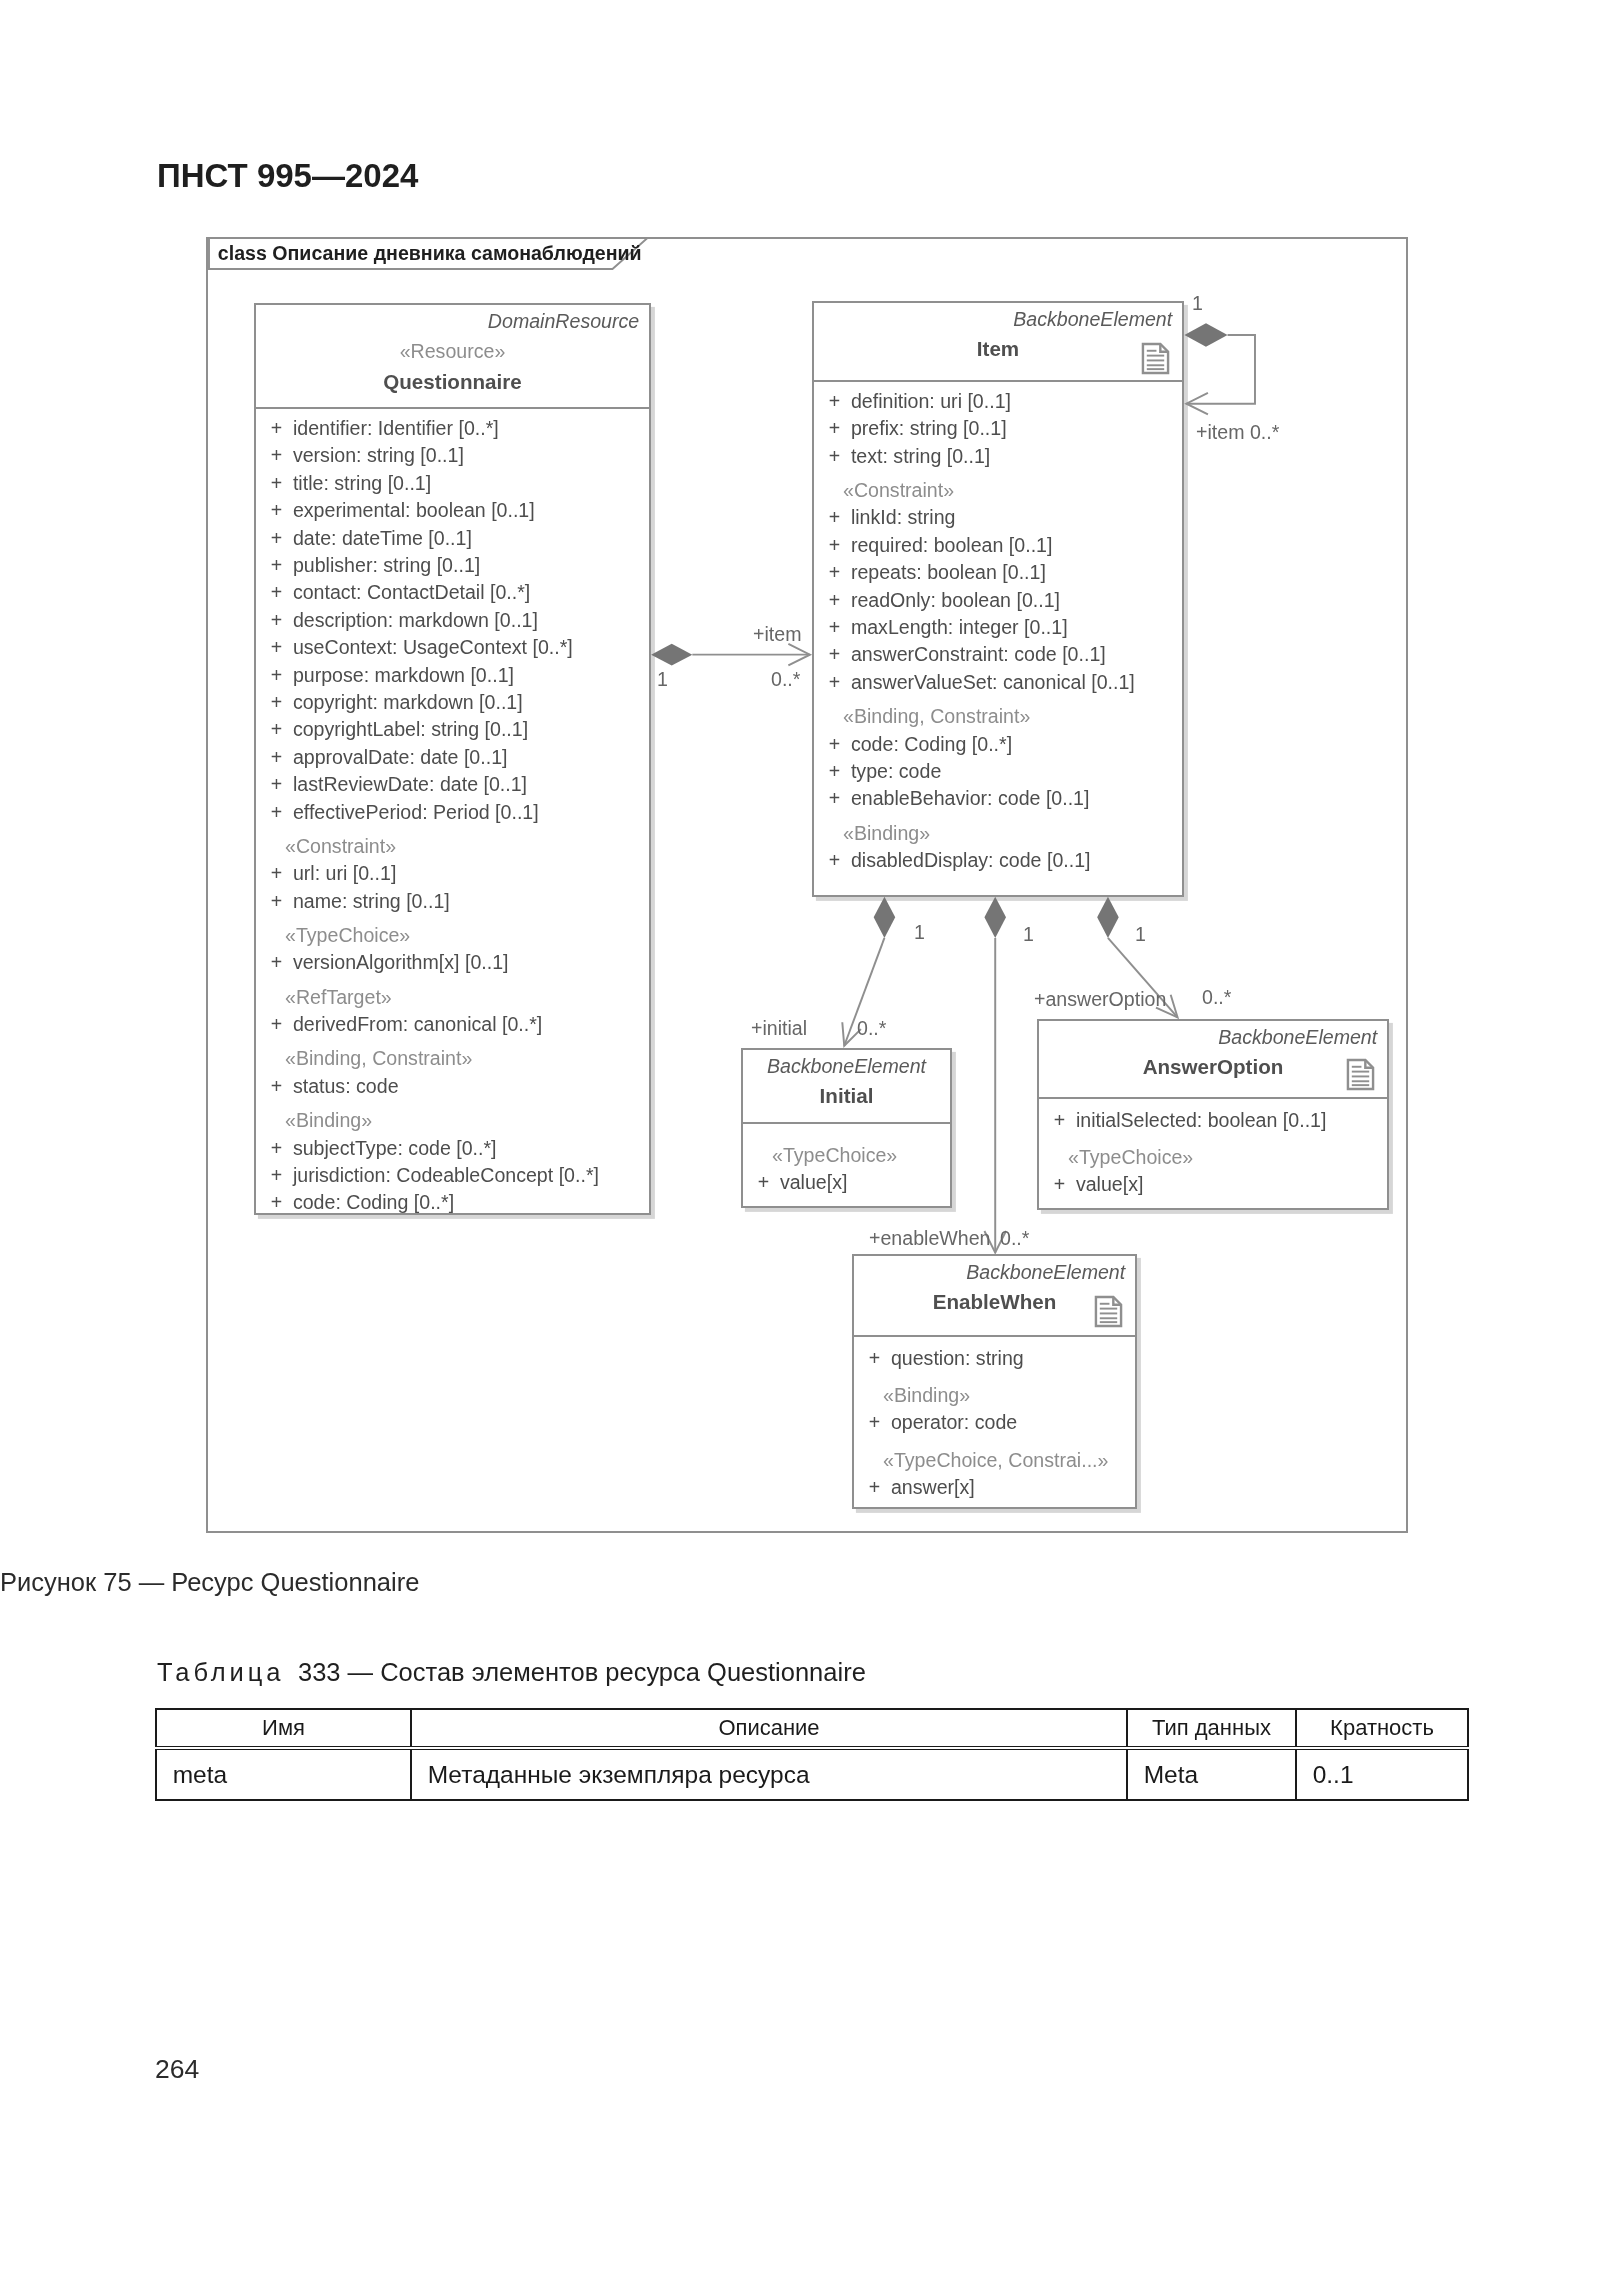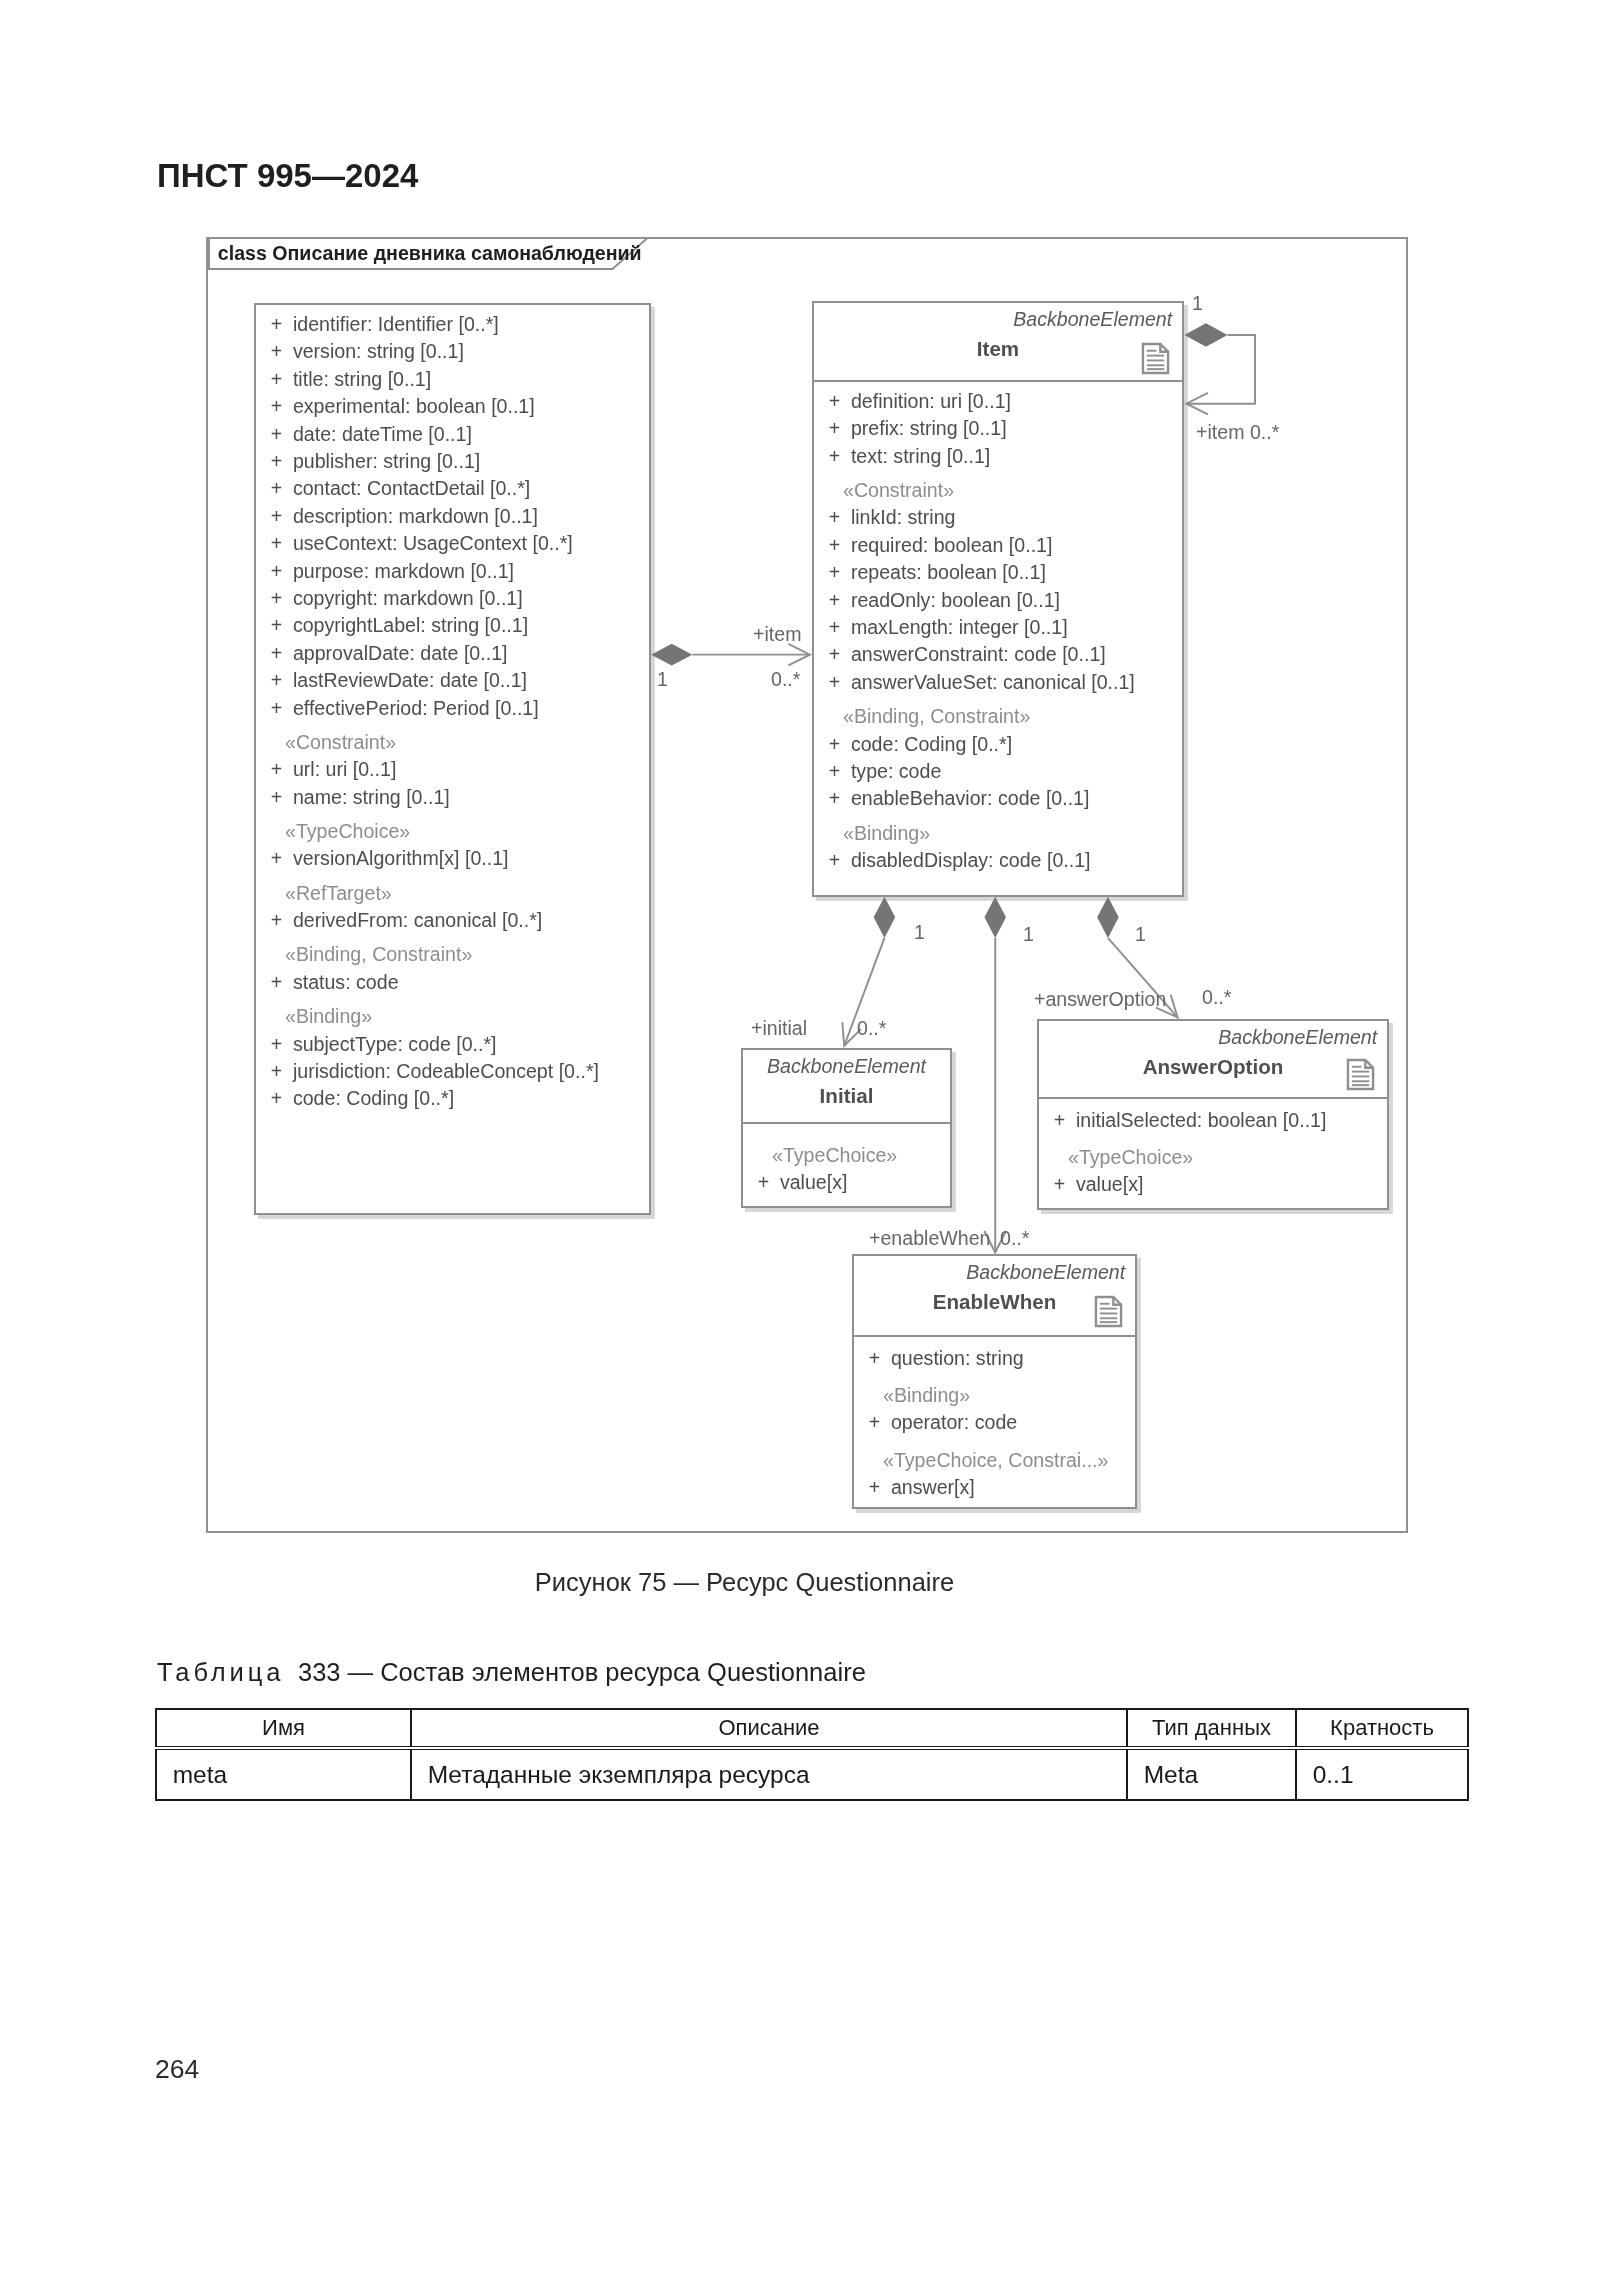--- a/index.html
+++ b/index.html
@@ -25,21 +25,21 @@
   .uml-name{text-align:center;font-size:20.6px;font-weight:bold;color:#4f4f4f;margin-top:6.9px;line-height:23.5px;}
   .doc-icon{position:absolute;right:11.8px;}
   .uml-attrs{padding-top:5.9px;overflow:hidden;}
   .arow{display:flex;line-height:27.4px;font-size:19.6px;font-weight:500;color:#4d4d4d;white-space:nowrap;}
   .plus{flex:0 0 33px;text-align:center;margin-left:3.9px;}
   .srow{margin:6.9px 0 0 29px;line-height:27.4px;font-size:19.6px;color:#8d8d8d;white-space:nowrap;}
   .small .srow{margin-top:9.8px;}
   .small .uml-attrs{padding-top:7.8px;}
 
   
-  .fig-caption{position:absolute;left:0;top:1568px;width:1489px;text-align:center;font-size:25.5px;color:#2b2b2b;}
+  .fig-caption{position:absolute;left:0;top:1568px;width:1489px;font-size:25.5px;color:#2b2b2b;}
   .table-title{position:absolute;left:157px;top:1658px;font-size:25.5px;color:#1f1f1f;}
   .tword{letter-spacing:3.9px;margin-right:13.7px;}
   .gost-table{position:absolute;left:155px;top:1708px;width:1310px;border-collapse:collapse;table-layout:fixed;
     font-size:24.5px;color:#1a1a1a;border:2.9px solid #1a1a1a;}
   .gost-table th{font-weight:normal;font-size:22px;text-align:center;border:2px solid #1a1a1a;
     border-bottom:4.9px double #1a1a1a;padding:4.9px 7.8px;}
   .gost-table td{border:2px solid #1a1a1a;padding:9.8px 15.7px;vertical-align:middle;line-height:30px;}
   .gost-table tr.group td{border-bottom:2.9px solid #1a1a1a;padding:10.8px 15.7px;}
   .page-num{position:absolute;left:155px;top:2054px;font-size:26.5px;color:#2b2b2b;}
 </style>
@@ -90,20 +90,25 @@
   <div class="alabel" style="left:543px;top:778px">+initial</div>
   <div class="alabel" style="left:649px;top:778px">0..*</div>
   <div class="alabel" style="left:815px;top:684px">1</div>
   <div class="alabel" style="left:661px;top:988px">+enableWhen</div>
   <div class="alabel" style="left:792px;top:988px">0..*</div>
   <div class="alabel" style="left:927px;top:684px">1</div>
   <div class="alabel" style="left:826px;top:749px">+answerOption</div>
   <div class="alabel" style="left:994px;top:747px">0..*</div>
 
   <div class="uml-class" style="left:46px;top:64px;width:397px;height:912px">
+    <div class="uml-head" style="height:104px">
+      <div class="uml-parent">DomainResource</div>
+      <div class="uml-stereo-c">«Resource»</div>
+      <div class="uml-name">Questionnaire</div>
+    </div>
     <div class="uml-attrs">
       <div class="arow">
           <span class="plus">+</span>
           <span>identifier: Identifier [0..*]</span>
         </div>
       <div class="arow">
           <span class="plus">+</span>
           <span>version: string [0..1]</span>
         </div>
       <div class="arow">

